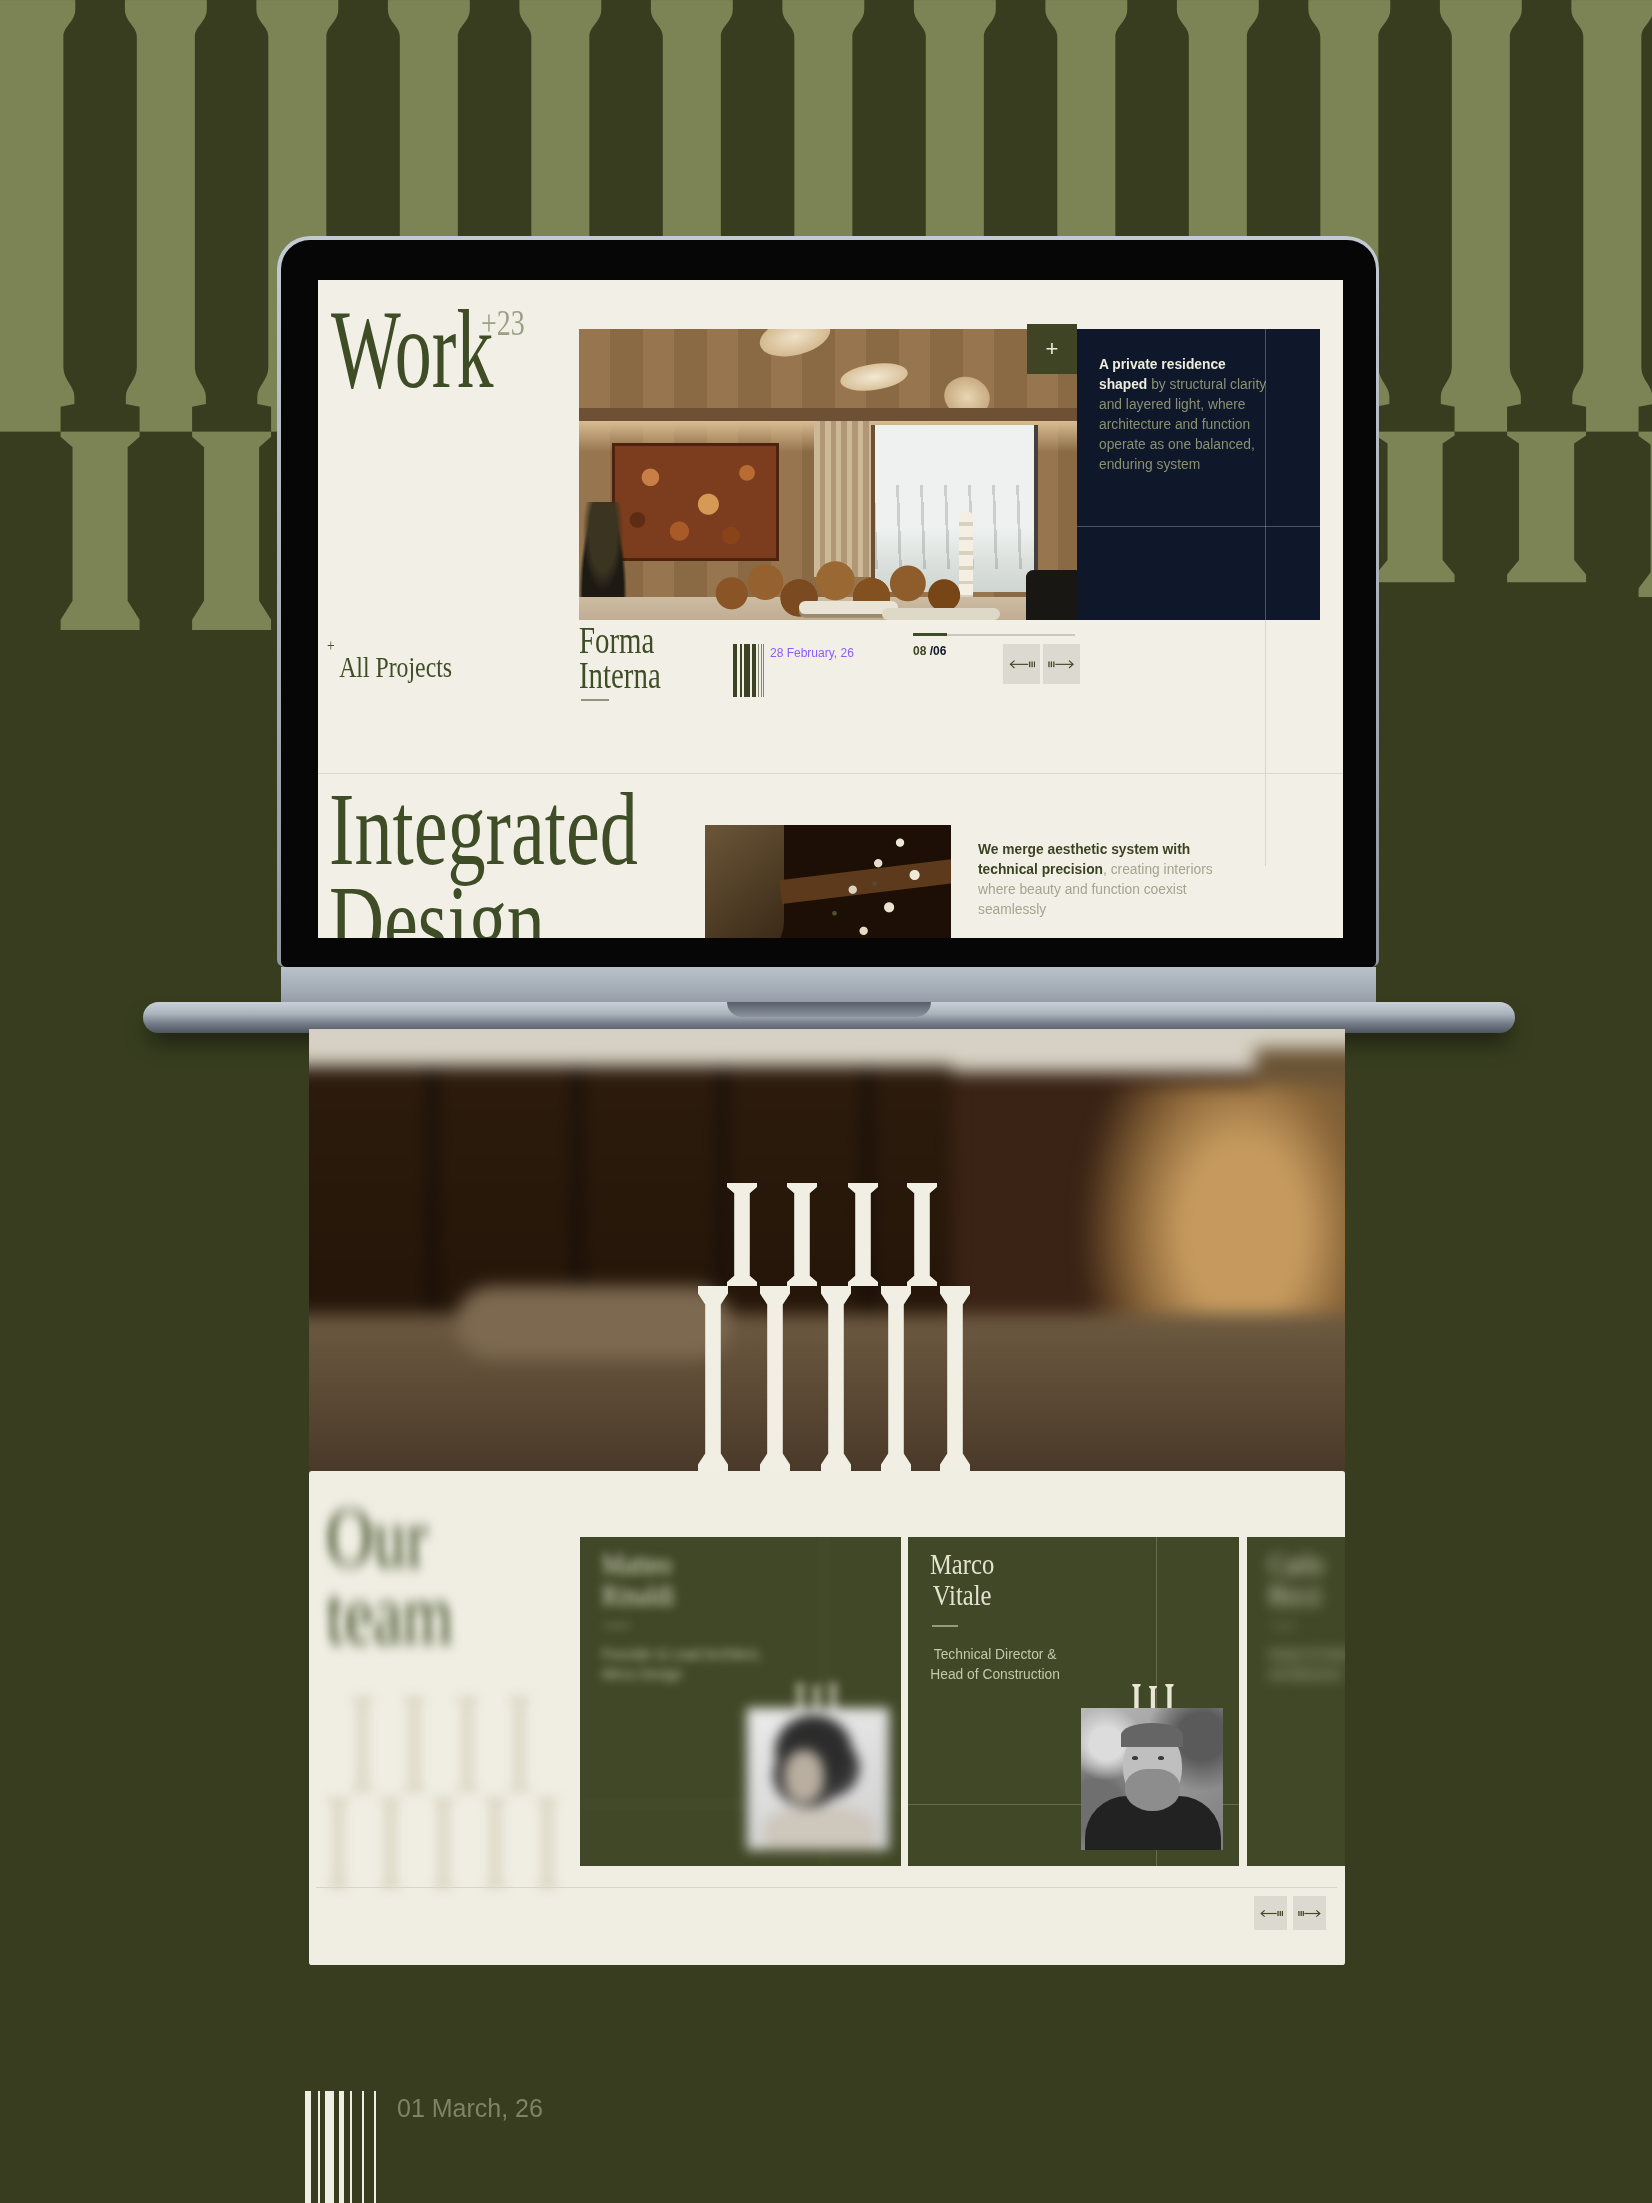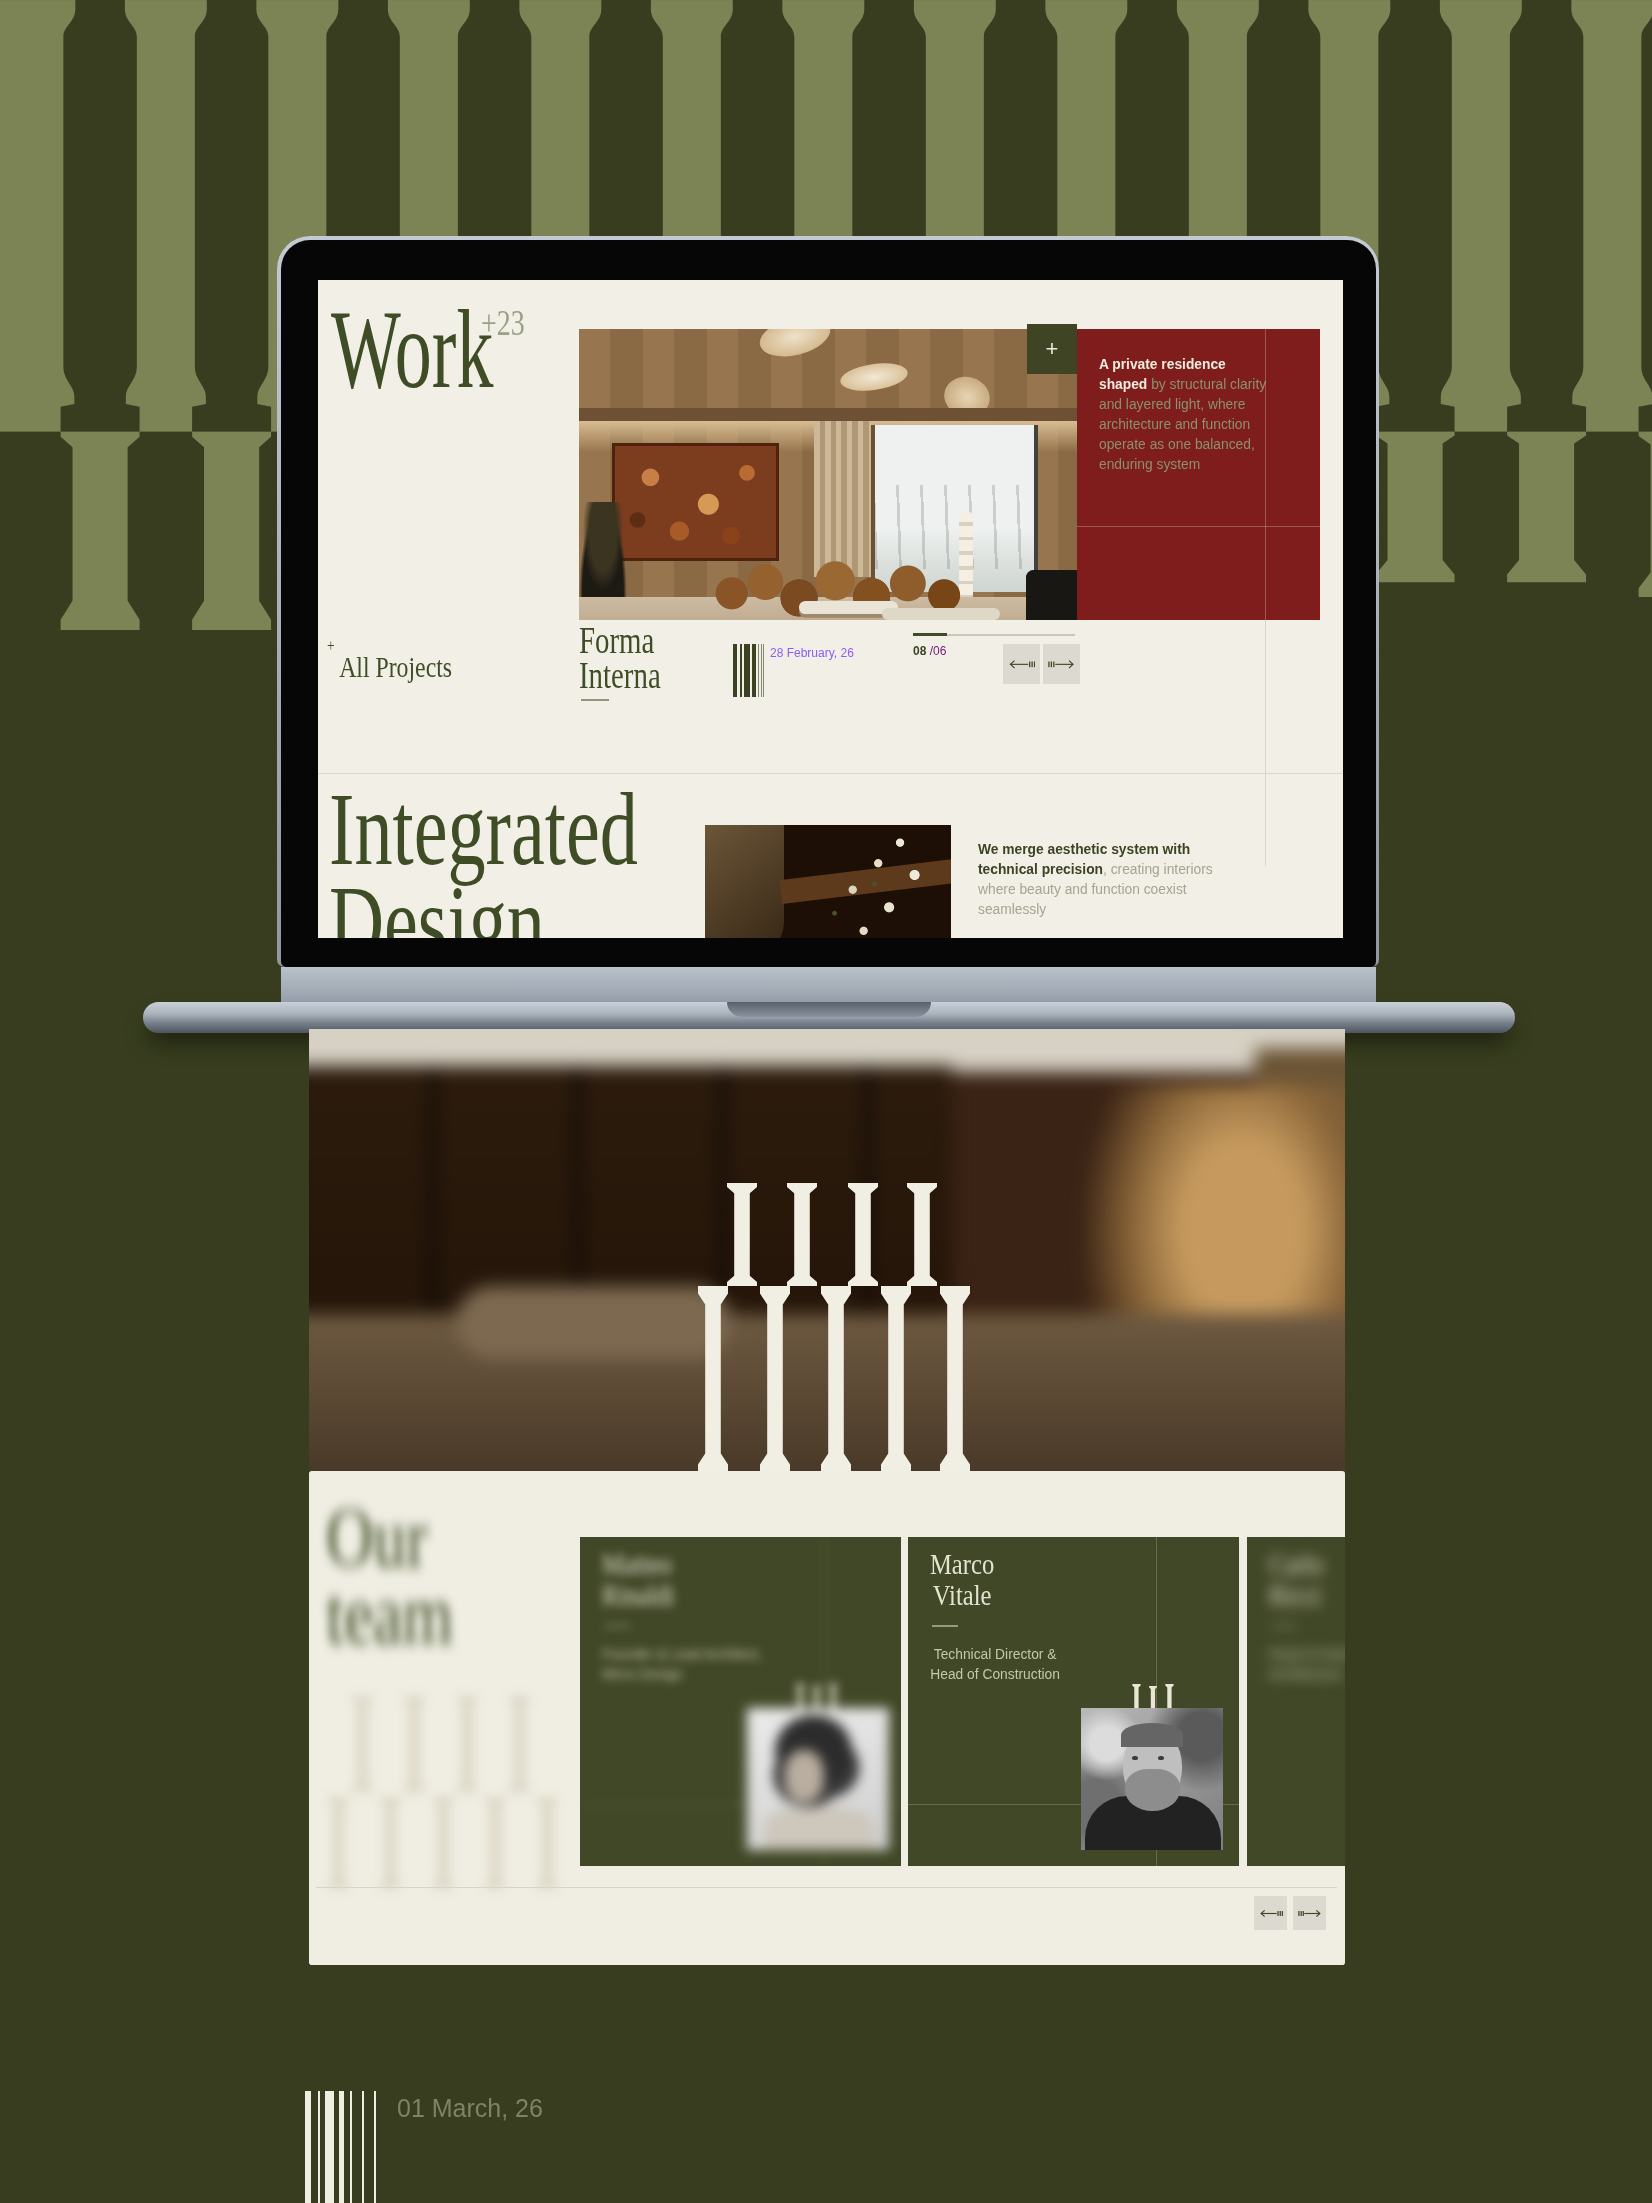--- a/index.html
+++ b/index.html
@@ -71,36 +71,36 @@
       radial-gradient(circle at 76% 40%,#8f5d2b 0 17.4px,rgba(0,0,0,0) 18.4px),
       radial-gradient(circle at 90% 58%,#774516 0 15.6px,rgba(0,0,0,0) 16.5px);}
   .h-chair{left:447px;top:241px;width:53px;height:57px;border-radius:7.3px 3.7px 1.8px 1.8px;background:#191714;}
   .h-floor{left:0;top:268px;width:100%;height:23px;background:linear-gradient(180deg,#cdbba2,#c0ad92);}
   .h-table1{left:220px;top:272px;width:99px;height:13px;border-radius:6.4px;background:#e9e4d5;box-shadow:0 3.7px 0 #9d8a6e;}
   .h-table2{left:303px;top:279px;width:118px;height:12px;border-radius:6.4px;background:#ded8c7;}
 
   #hero-plus{left:709px;top:44px;width:50px;height:50px;background:#3e4424;color:#ece9d8;
      font-size:22px;line-height:50px;text-align:center;font-weight:300;cursor:pointer;}
 
-  #hero-panel{left:759px;top:49px;width:243px;height:291px;background:#7f1d1d;}
+  #hero-panel{left:759px;top:49px;width:243px;height:291px;background:#0f172a;}
   #panel-text{left:22px;top:26px;width:176px;font-size:13.8px;line-height:20px;color:#8b9070;}
   #panel-text b{color:#eeecdc;font-weight:700;}
   .panel-vline{left:188px;top:0;width:0.9px;height:291px;background:rgba(240,238,224,.28);}
   .panel-hline{left:0;top:197px;width:253px;height:0.9px;background:rgba(240,238,224,.28);}
   #panel-vline-ext{left:947px;top:340px;width:0.9px;height:246px;background:#d9d6c9;}
 
   #project-name{left:261px;top:343px;font-size:37px;line-height:.95;transform:scaleX(.78);}
   #project-dash{left:263px;top:419px;width:27.5px;height:1.8px;background:rgba(62,77,38,.55);}
   #screen-barcode{left:415px;top:364px;width:31px;height:53px;}
   #screen-barcode div{position:absolute;top:0;height:100%;background:#3b4322;}
   #project-date{left:452px;top:366px;font-size:12px;color:#8b5cf6;}
   #progress-track{left:595px;top:354px;width:162px;height:1.8px;background:#cac8bb;}
   #progress-fill{left:595px;top:353px;width:34px;height:2.8px;background:#3e4d26;}
   #slide-counter{left:595px;top:364px;font-size:12px;color:#3b4322;font-weight:700;}
-  #slide-counter span{color:#701a75;font-weight:400;}
+  #slide-counter span{color:#0f172a;font-weight:700;}
   .nav-btn{width:37px;height:40px;background:#dcdad0;border:none;cursor:pointer;display:flex;align-items:center;justify-content:center;padding:0;}
   #btn-prev{left:685px;top:364px;}  #btn-next{left:725px;top:364px;}
   #screen-divider{left:0;top:493px;width:1025px;height:0.9px;background:#dbd8cb;}
   #integrated-title{left:11px;top:503px;font-size:103px;line-height:.9;transform:scaleX(.74);}
   #flower-img{left:387px;top:545px;width:246px;height:147px;background:#1d0f06;overflow:hidden;}
   .f-arm{left:0;top:0;width:79px;height:138px;border-radius:0 0 42px 0;background:linear-gradient(140deg,#6b5638,#342413);}
   .f-shelf{left:75px;top:44px;width:184px;height:24px;background:#5e3a1d;transform:rotate(-7deg);}
   .f-flowers{left:64px;top:0;width:182px;height:147px;
      background:
       radial-gradient(circle at 72% 12%,#ece8d6 0 3.7px,rgba(0,0,0,0) 4.6px),

